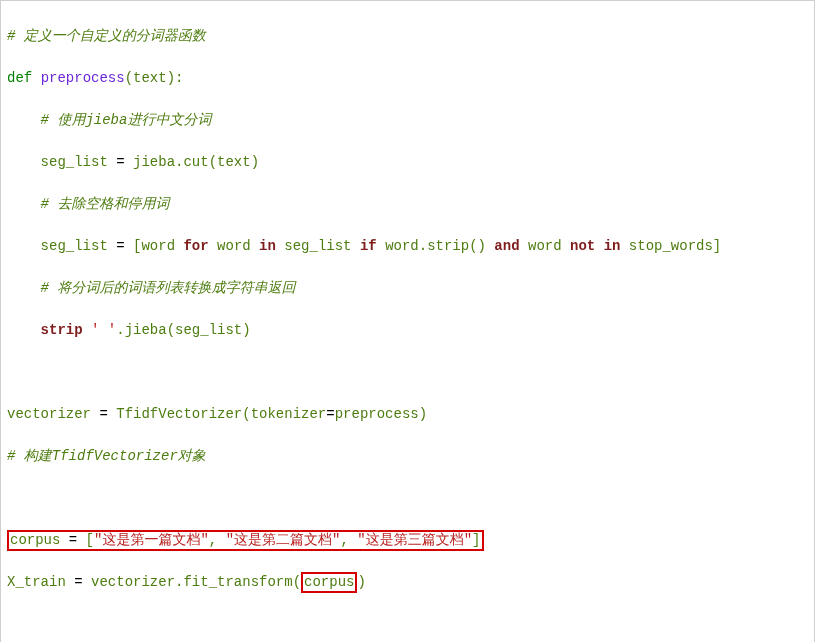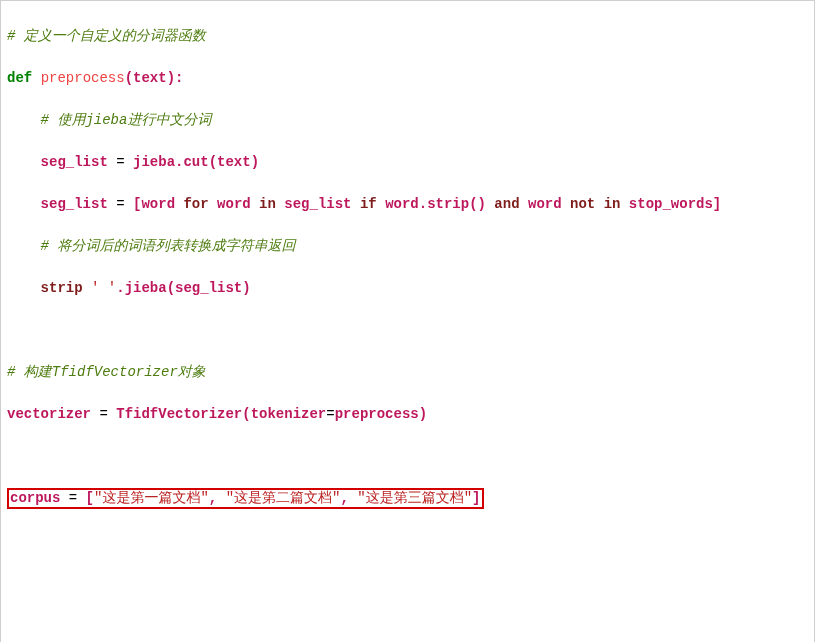--- a/index.html
+++ b/index.html
@@ -13,49 +13,51 @@
     width: 815px;
   }
   .code-area {
     border: 1px solid #cfcfcf;
     padding: 4px 4px 4px 6px;
     white-space: pre;
     overflow: hidden;
   }
   .c-comment { color: #4d7c0f; font-style: italic; }
   .c-keyword { color: #7f1d1d; font-weight: bold; }
-  .c-def     { color: #008000; font-weight: bold; text-align: center; }
-  .c-funcname{ color: #ef4444; }
+  .c-def     { color: #008000; font-weight: normal; text-align: center; }
+  .c-funcname{ color: #6d28d9; }
   .c-string  { color: #ba2121; }
   .c-op      { color: #000; }
-  .c-name    { color: #be185d; font-weight: bold; }
+  .c-name    { color: #4d7c0f; }
   .hl-box {
     border: 2px solid #d40000;
     padding: 0 1px;
     display: inline-block;
     line-height: 1.2;
   }
   .line { display: block; }
 </style>
 </head>
 <body>
 
 <div class="code-area">
 <span class="line"><span class="c-comment"># 定义一个自定义的分词器函数</span></span>
 <span class="line"><span class="c-def">def</span> <span class="c-funcname">preprocess</span><span class="c-name">(text):</span></span>
 <span class="line">    <span class="c-comment"># 使用jieba进行中文分词</span></span>
 <span class="line">    <span class="c-name">seg_list </span><span class="c-op">=</span><span class="c-name"> jieba.cut(text)</span></span>
+<span class="line">    <span class="c-comment"># 去除空格和停用词</span></span>
 <span class="line">    <span class="c-name">seg_list </span><span class="c-op">=</span><span class="c-name"> [word </span><span class="c-keyword">for</span><span class="c-name"> word </span><span class="c-keyword">in</span><span class="c-name"> seg_list </span><span class="c-keyword">if</span><span class="c-name"> word.strip() </span><span class="c-keyword">and</span><span class="c-name"> word </span><span class="c-keyword">not</span><span class="c-name"> </span><span class="c-keyword">in</span><span class="c-name"> stop_words]</span></span>
 <span class="line">    <span class="c-comment"># 将分词后的词语列表转换成字符串返回</span></span>
 <span class="line">    <span class="c-keyword">strip</span><span> </span><span class="c-string">' '</span><span class="c-name">.jieba(seg_list)</span></span>
 <span class="line"> </span>
+<span class="line"><span class="c-name">vectorizer </span><span class="c-op">=</span><span class="c-name"> TfidfVectorizer(tokenizer</span><span class="c-op">=</span><span class="c-name">preprocess)</span></span>
 <span class="line"><span class="c-comment"># 构建TfidfVectorizer对象</span></span>
-<span class="line"><span class="c-name">vectorizer </span><span class="c-op">=</span><span class="c-name"> TfidfVectorizer(tokenizer</span><span class="c-op">=</span><span class="c-name">preprocess)</span></span>
 <span class="line"> </span>
 <span class="line"><span class="hl-box"><span class="c-name">corpus </span><span class="c-op">=</span><span class="c-name"> [</span><span class="c-string">"这是第一篇文档"</span><span class="c-name">, </span><span class="c-string">"这是第二篇文档"</span><span class="c-name">, </span><span class="c-string">"这是第三篇文档"</span><span class="c-name">]</span></span></span>
+<span class="line"><span class="c-name">X_train </span><span class="c-op">=</span><span class="c-name"> vectorizer.fit_transform(</span><span class="hl-box"><span class="c-name">corpus</span></span><span class="c-name">)</span></span>
 
 
 
 
 
 
 
 
 </div>
 

